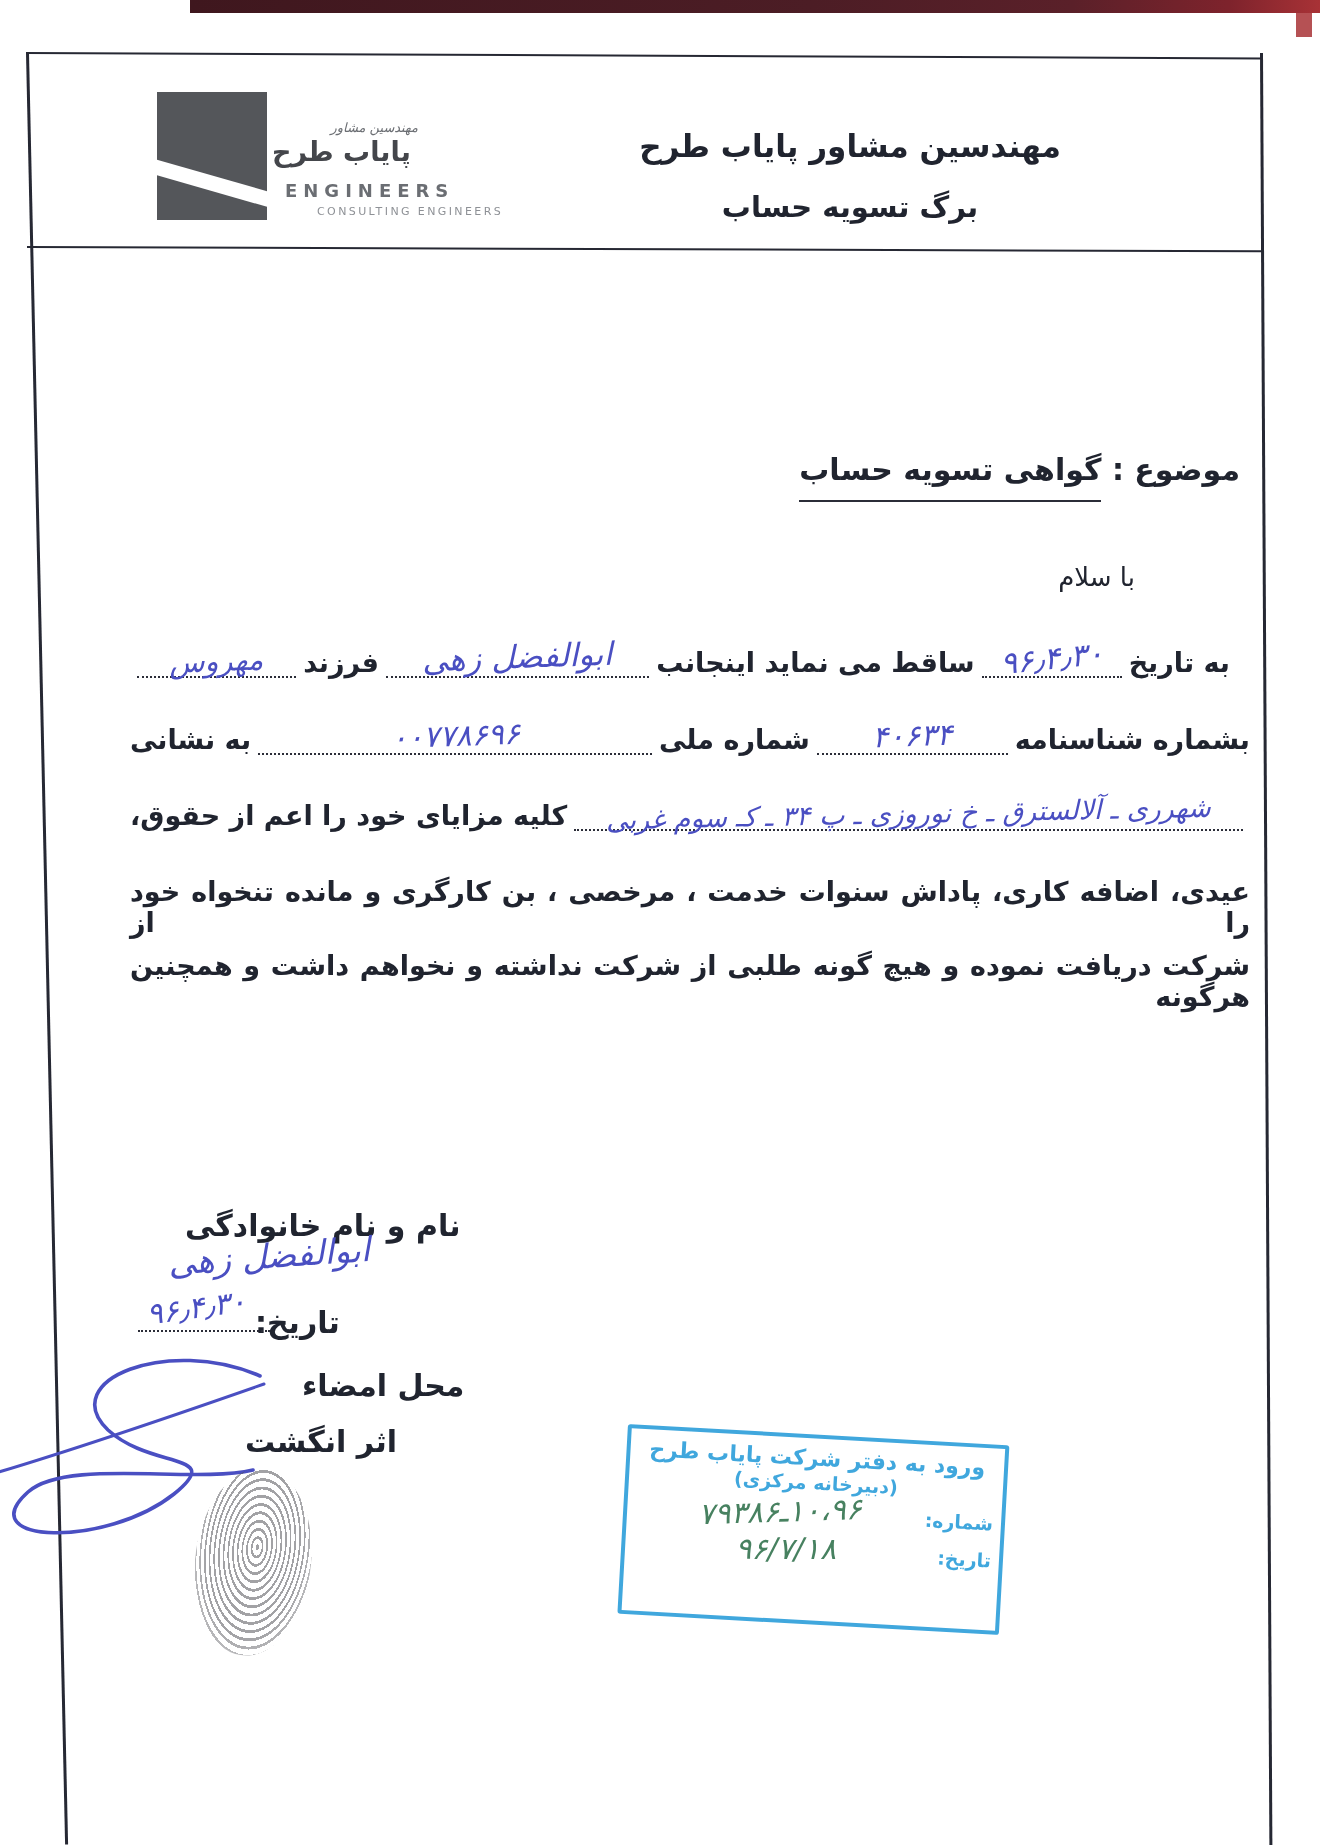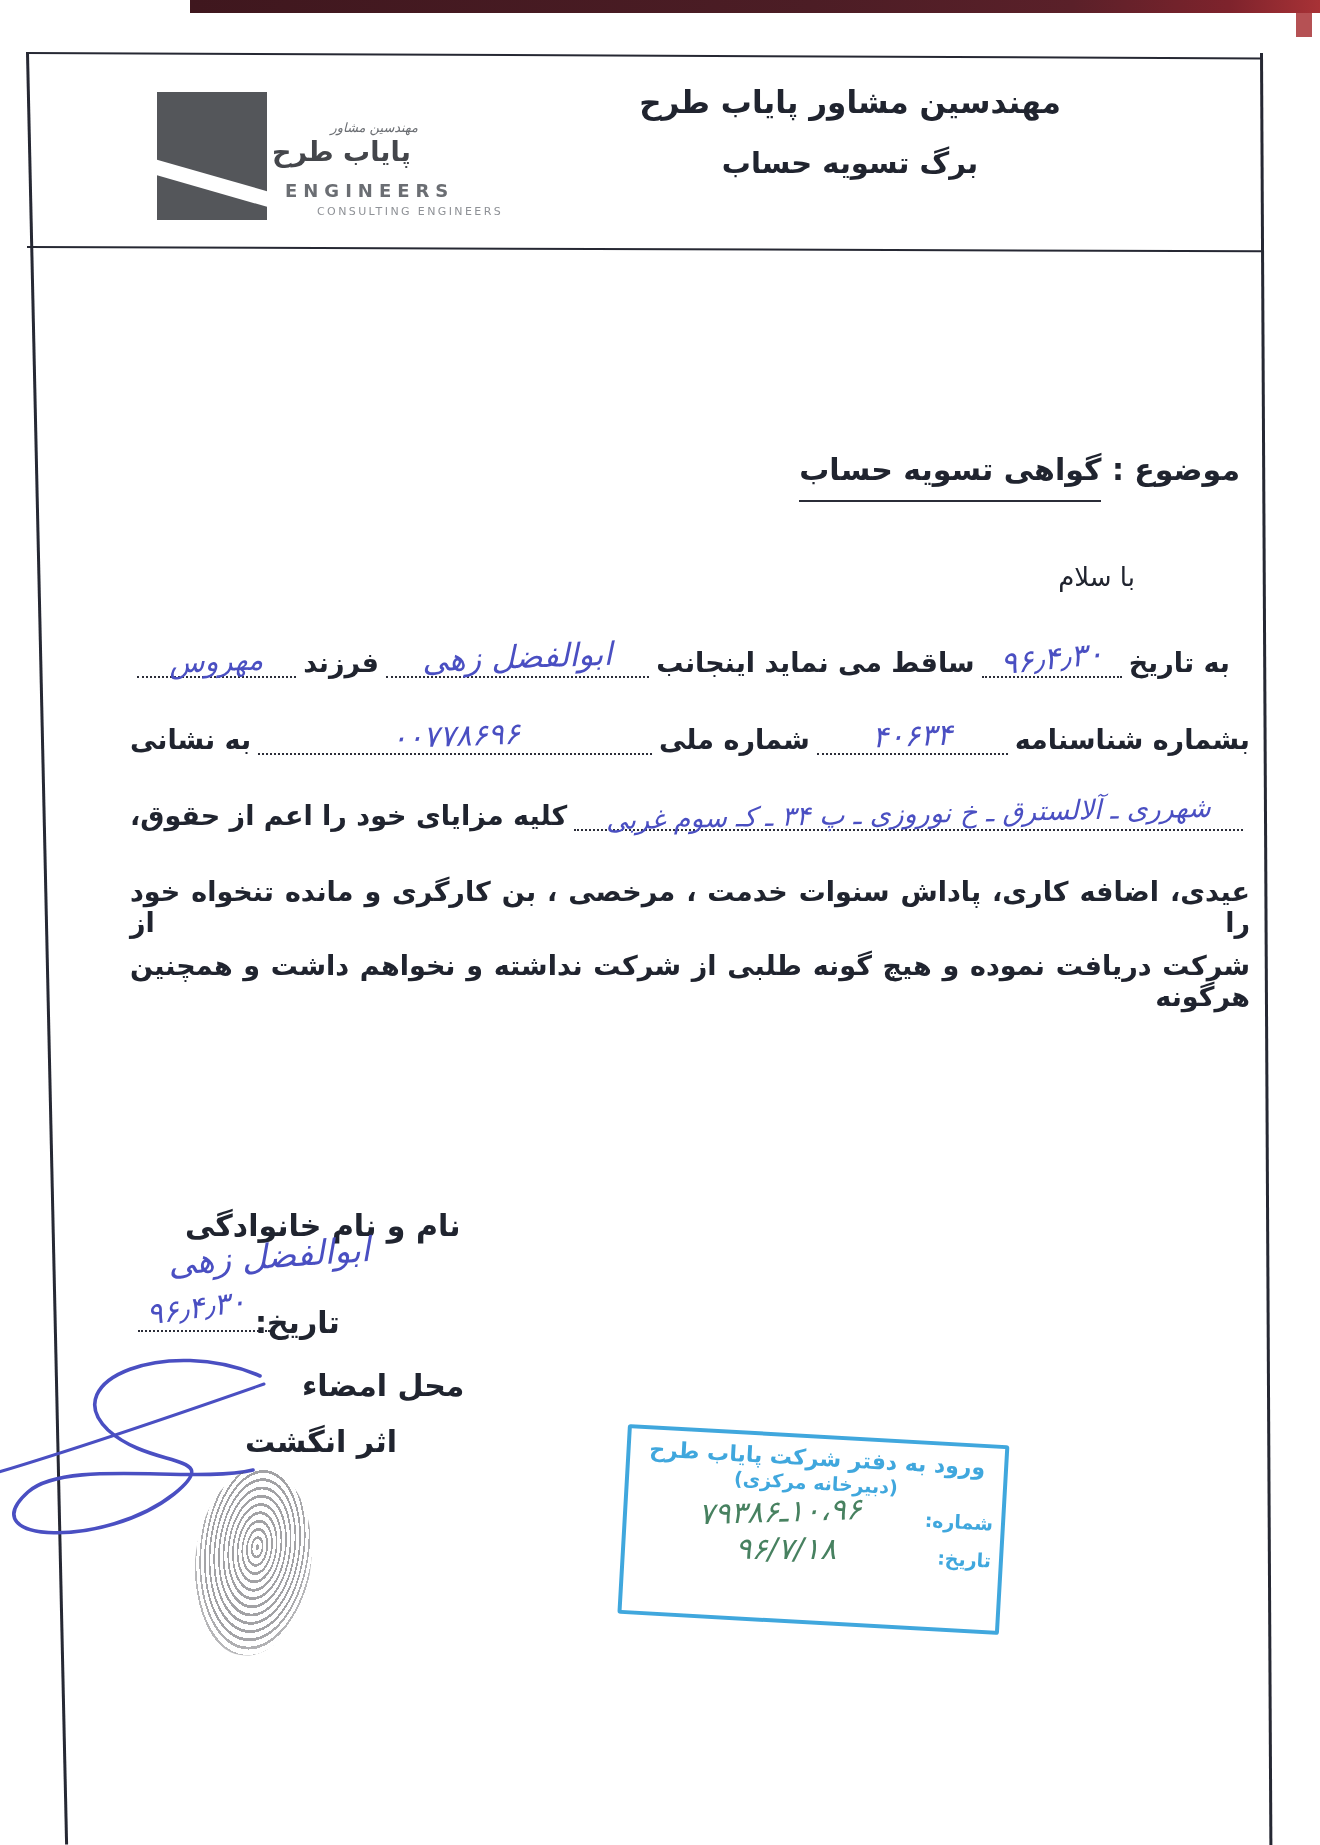--- a/index.html
+++ b/index.html
@@ -19,21 +19,21 @@
 
   
   .logo-square{position:absolute;left:157px;top:92px;width:110px;height:128px;background:#54565a;overflow:hidden;}
   .logo-stripe{position:absolute;left:-8%;top:66%;width:118%;height:15px;background:#ffffff;transform:rotate(16deg);}
   .logo-fa-small{position:absolute;left:288px;top:120px;width:130px;font-size:13px;color:#6b6e73;direction:rtl;text-align:right;letter-spacing:0;font-style:italic;}
   .logo-fa-name{position:absolute;left:272px;top:136px;width:150px;font-size:27px;font-weight:bold;color:#44464b;direction:rtl;text-align:left;}
   .logo-latin{position:absolute;left:285px;top:180px;font-size:18px;font-weight:bold;letter-spacing:6px;color:#6b6e73;}
   .logo-latin-sub{position:absolute;left:317px;top:205px;font-size:11px;letter-spacing:2.4px;color:#8e9196;}
 
   .head-right{position:absolute;left:600px;top:84px;width:500px;text-align:center;direction:rtl;}
-  .head-title1{font-size:31px;font-weight:bold;color:#20242f;}
+  .head-title1{font-size:31px;font-weight:bold;color:#20242f;margin-top:44px;}
   .head-title2{font-size:29px;font-weight:bold;color:#20242f;margin-top:26px;}
 
   
   .subject{position:absolute;right:80px;top:452px;direction:rtl;font-size:30px;font-weight:bold;color:#20242f;white-space:nowrap;}
   .subject .subj-value{border-bottom:2.5px solid #2b2d38;padding-bottom:13px;}
   .greeting{position:absolute;right:185px;top:562px;direction:rtl;font-size:26px;font-weight:normal;color:#20242f;}
 
   
   .bline{position:absolute;left:130px;right:70px;direction:rtl;font-size:27px;font-weight:bold;color:#20242f;}
   .bflex{display:flex;align-items:flex-end;}

